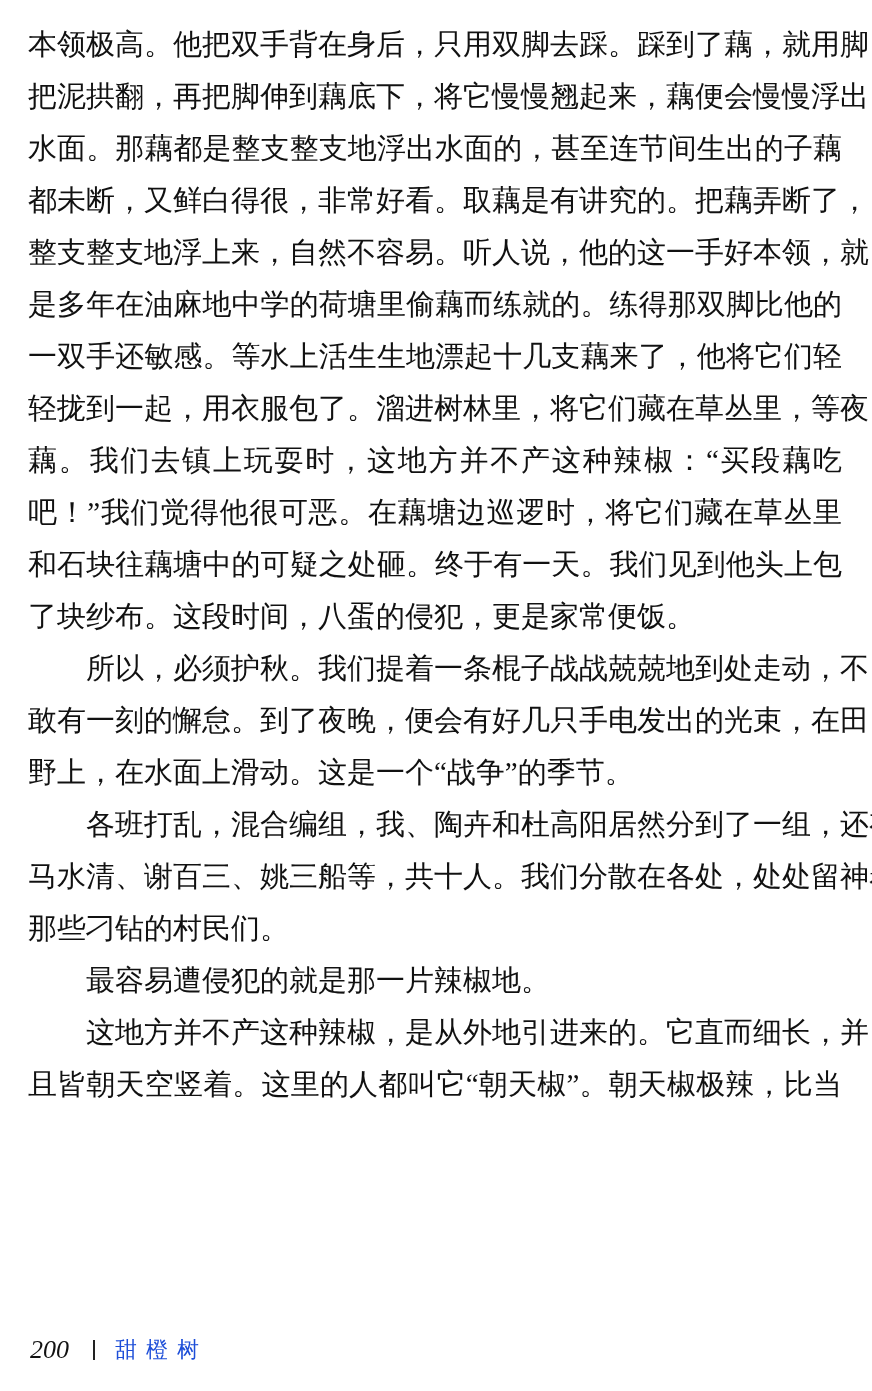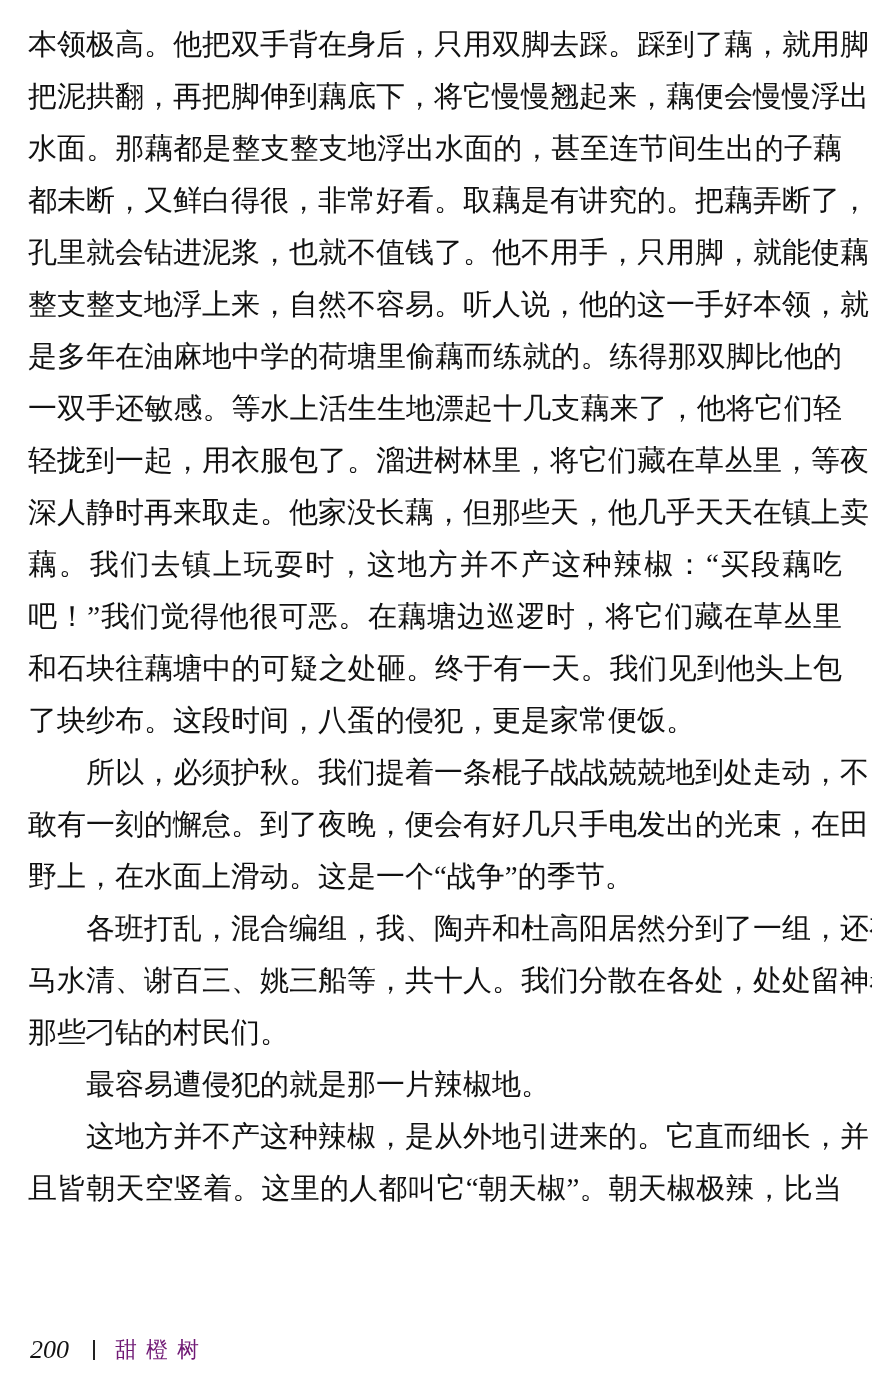--- a/index.html
+++ b/index.html
@@ -58,37 +58,35 @@
     width: 2px;
     height: 20px;
     background: #222222;
     margin-left: 24px;
     margin-right: 20px;
   }
   .book-title {
     font-family: "DejaVu Sans", "Liberation Sans", sans-serif;
     font-size: 22px;
     letter-spacing: 9px;
-    color: #701a75;
+    color: #1d4ed8;
   }
 </style>
 </head>
 <body>
 
 <div class="page-body" id="page-body">
     <span class="line">本领极高。他把双手背在身后，只用双脚去踩。踩到了藕，就用脚</span>
     <span class="line">把泥拱翻，再把脚伸到藕底下，将它慢慢翘起来，藕便会慢慢浮出</span>
     <span class="line">水面。那藕都是整支整支地浮出水面的，甚至连节间生出的子藕</span>
     <span class="line">都未断，又鲜白得很，非常好看。取藕是有讲究的。把藕弄断了，</span>
-    <span class="line">孔里就会钻进泥浆，也就不值钱了。他不用手，只用脚，就能使藕</span>
     <span class="line">整支整支地浮上来，自然不容易。听人说，他的这一手好本领，就</span>
     <span class="line">是多年在油麻地中学的荷塘里偷藕而练就的。练得那双脚比他的</span>
     <span class="line">一双手还敏感。等水上活生生地漂起十几支藕来了，他将它们轻</span>
     <span class="line">轻拢到一起，用衣服包了。溜进树林里，将它们藏在草丛里，等夜</span>
-    <span class="line">深人静时再来取走。他家没长藕，但那些天，他几乎天天在镇上卖</span>
     <span class="line">藕。我们去镇上玩耍时，这地方并不产这种辣椒：“买段藕吃</span>
     <span class="line">吧！”我们觉得他很可恶。在藕塘边巡逻时，将它们藏在草丛里</span>
     <span class="line">和石块往藕塘中的可疑之处砸。终于有一天。我们见到他头上包</span>
     <span class="line last">了块纱布。这段时间，八蛋的侵犯，更是家常便饭。</span>
     <span class="line indent">所以，必须护秋。我们提着一条棍子战战兢兢地到处走动，不</span>
     <span class="line">敢有一刻的懈怠。到了夜晚，便会有好几只手电发出的光束，在田</span>
     <span class="line last">野上，在水面上滑动。这是一个“战争”的季节。</span>
     <span class="line indent">各班打乱，混合编组，我、陶卉和杜高阳居然分到了一组，还有</span>
     <span class="line">马水清、谢百三、姚三船等，共十人。我们分散在各处，处处留神着</span>
     <span class="line last">那些刁钻的村民们。</span>

